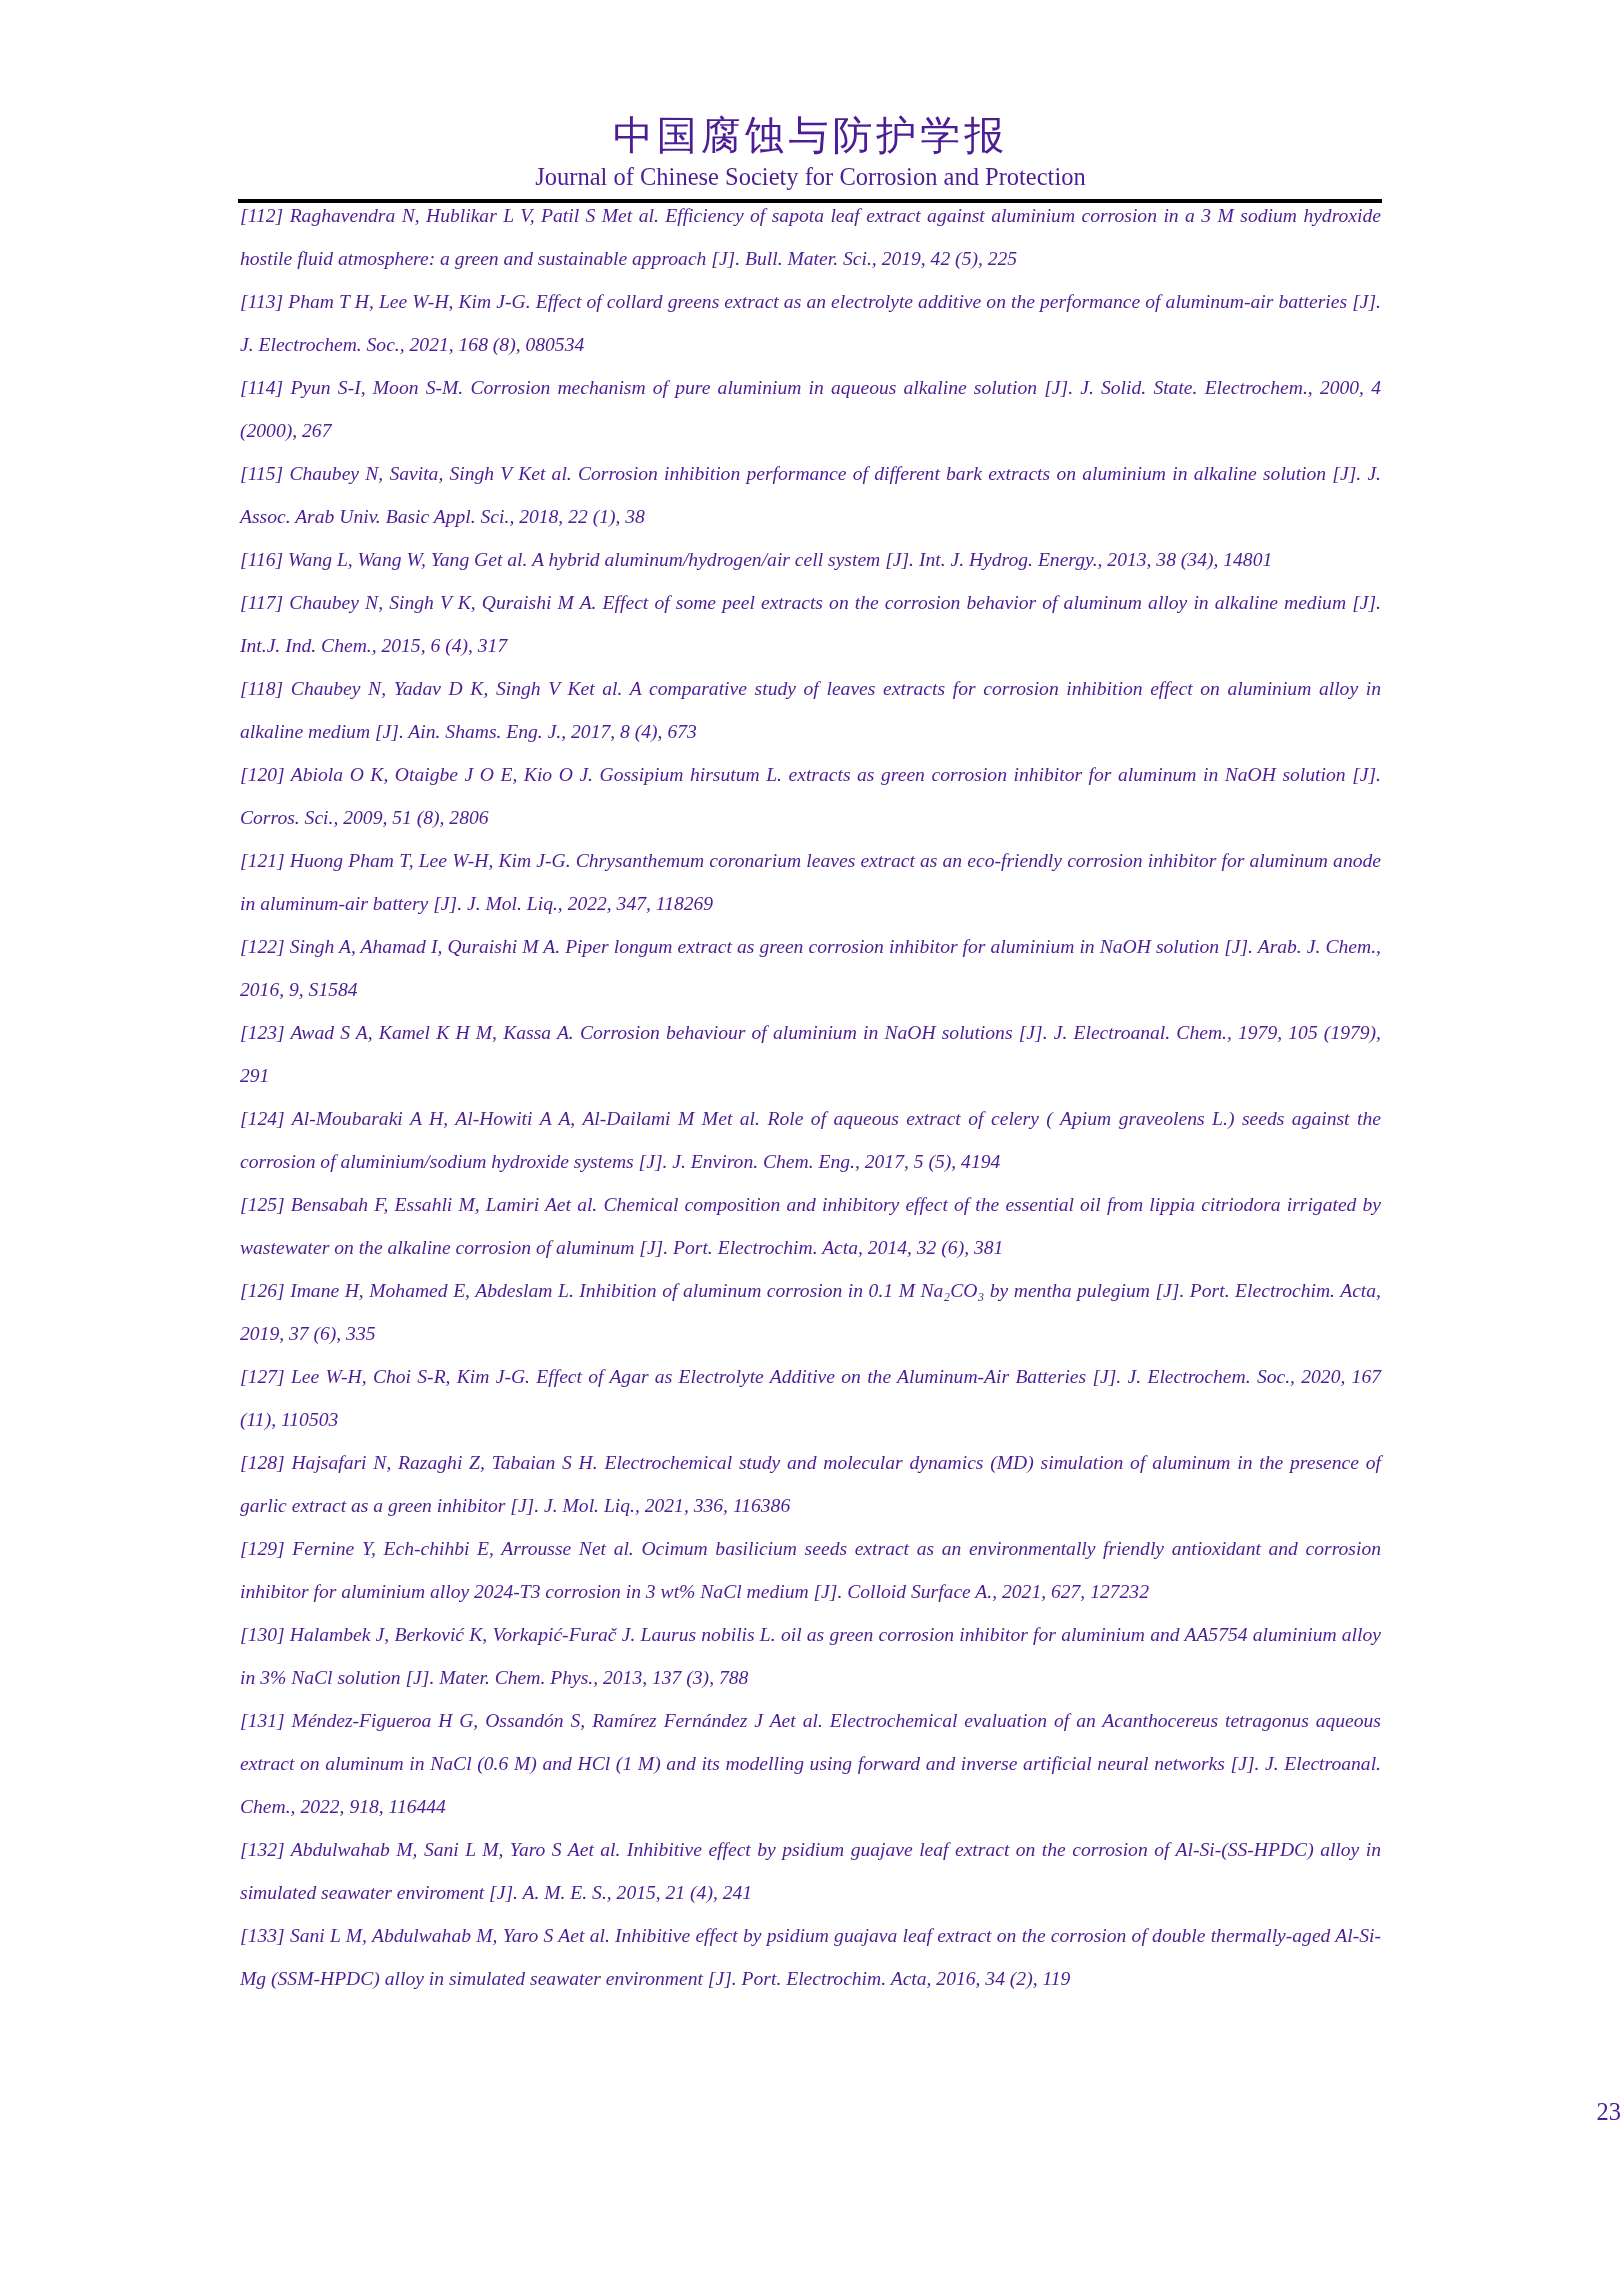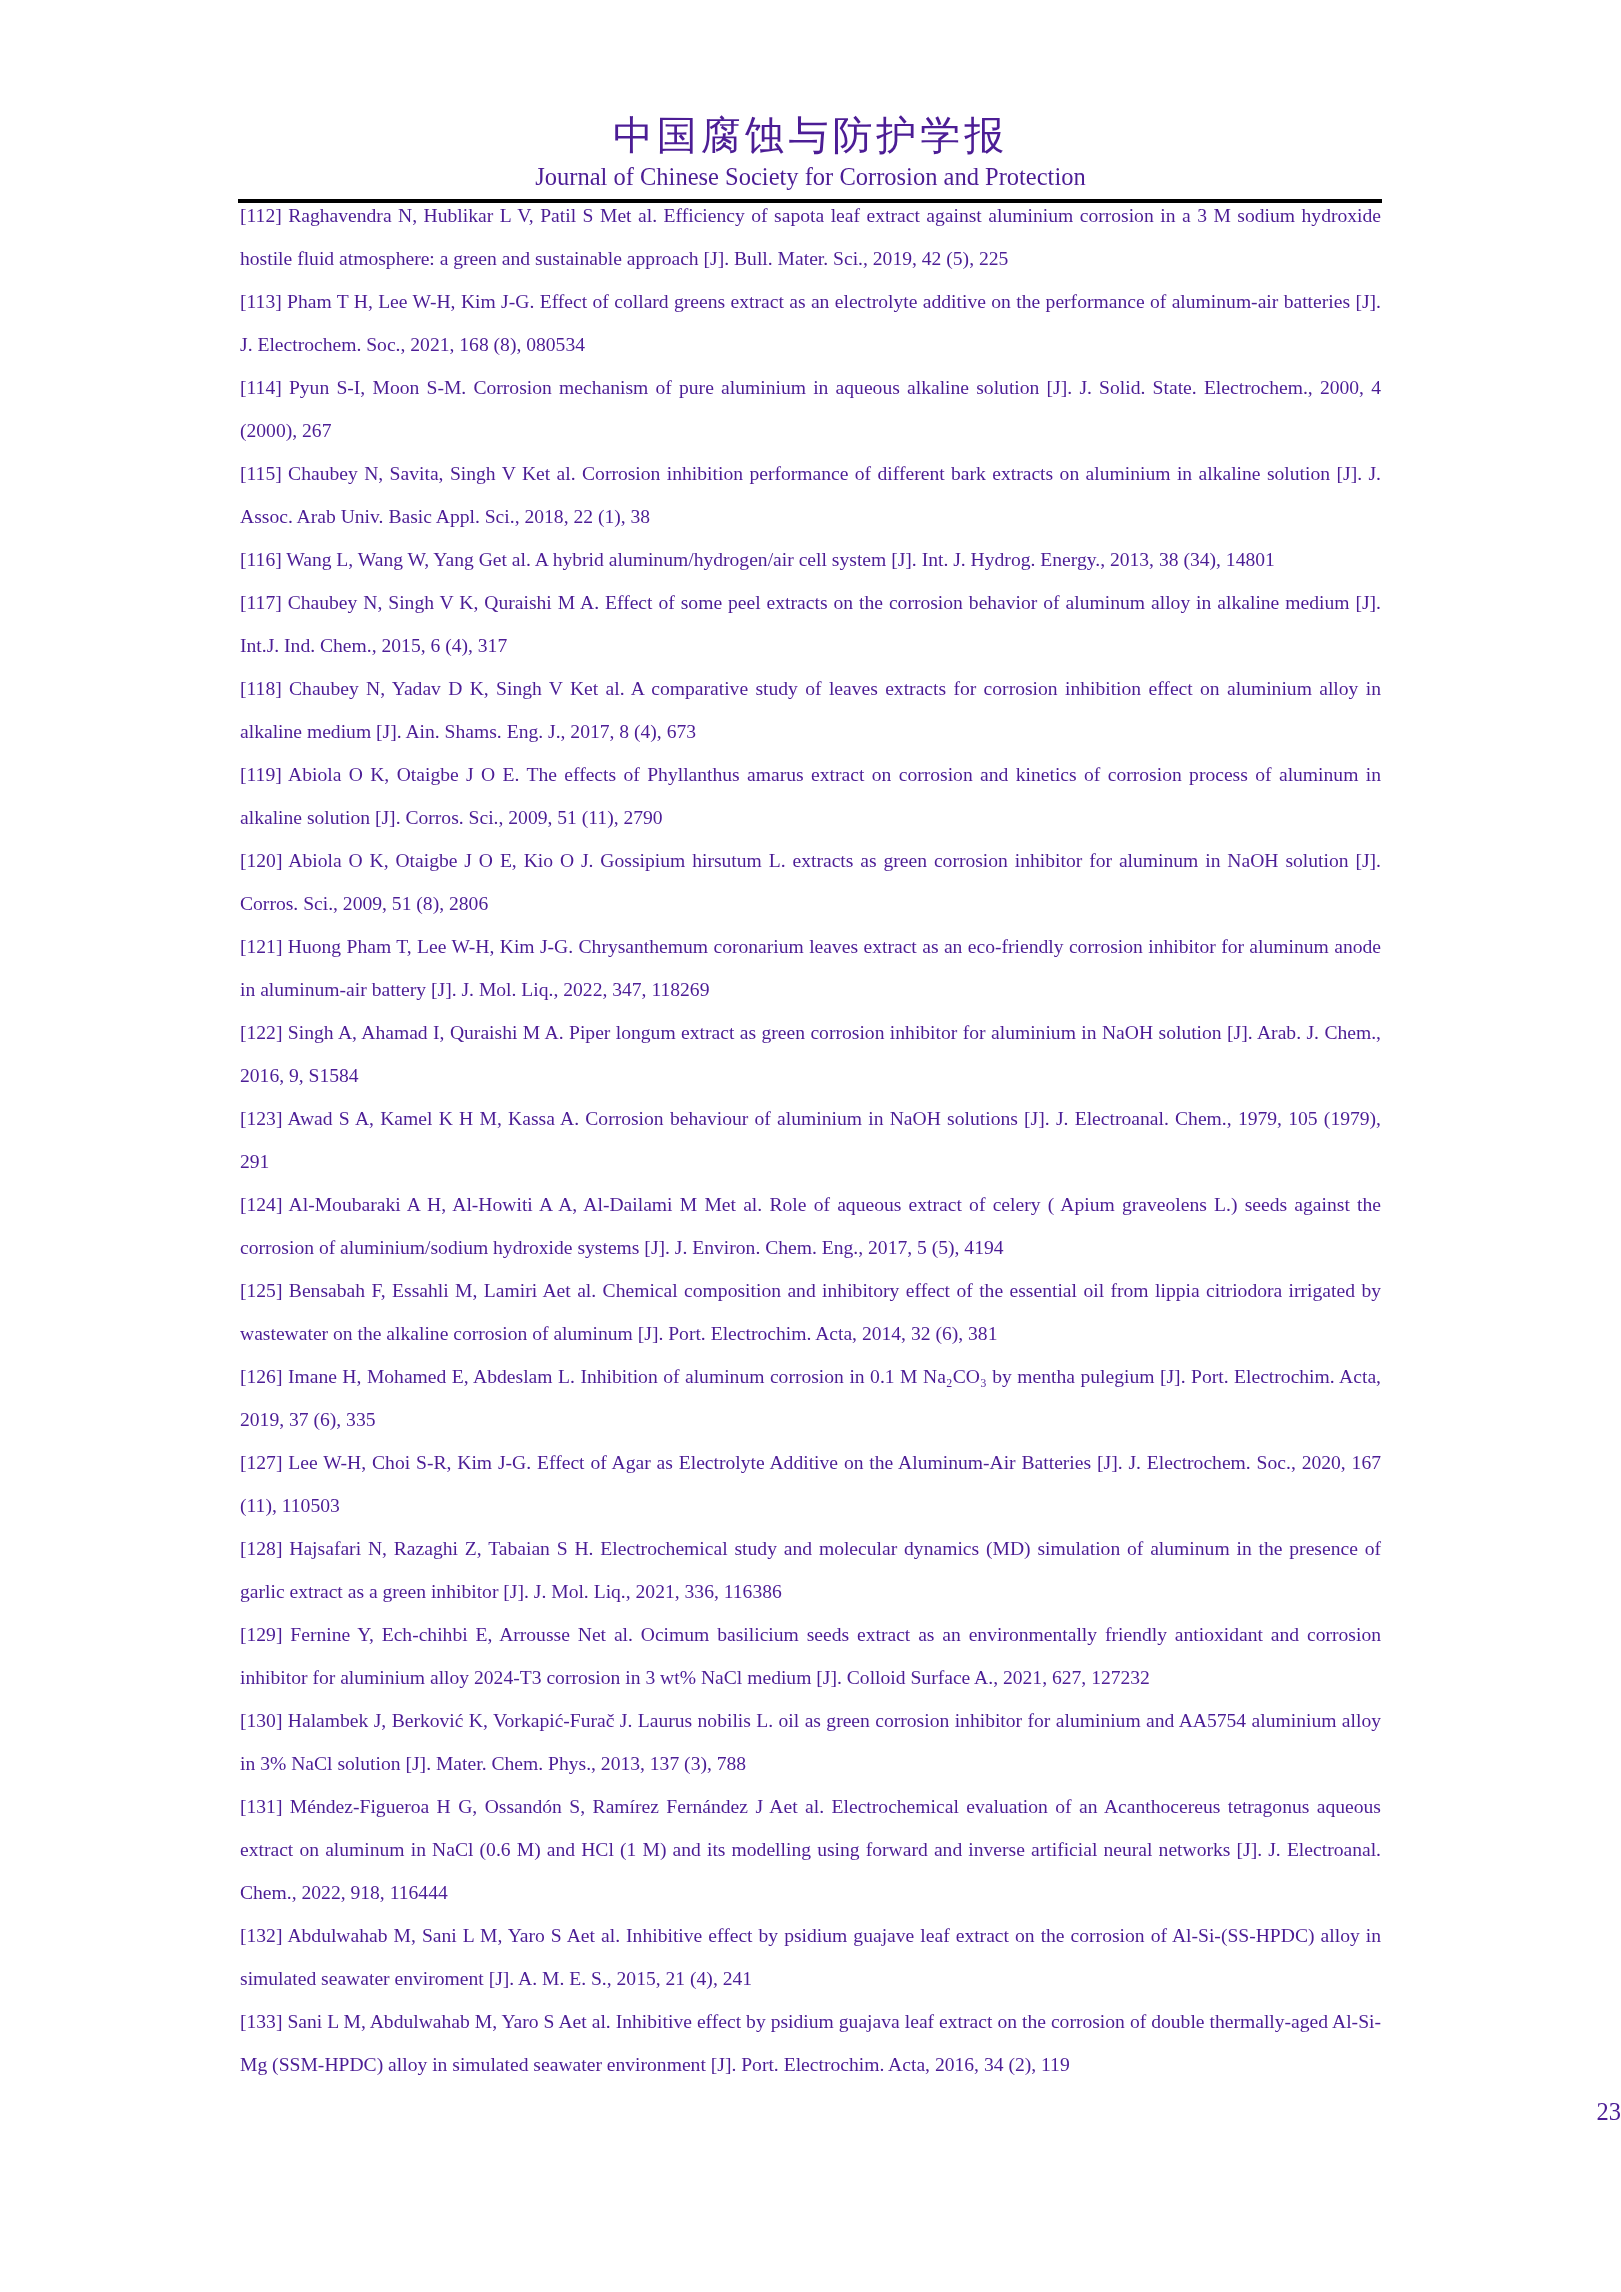--- a/index.html
+++ b/index.html
@@ -50,20 +50,21 @@
     left: 240px;
     width: 1141px;
   }
   .ref {
     margin: 0;
     padding: 0;
     font-size: 19.6px;
     line-height: 43px;
     text-align: justify;
     text-justify: inter-word;
+    font-style: italic;
   }
   .page-number {
     position: absolute;
     top: 2098px;
     left: 0;
     width: 100%;
     text-align: right;
     font-size: 24.5px;
   }
 </style>
@@ -79,21 +80,20 @@
   <div class="header-rule"></div>
 
   <div class="refs">
     <p class="ref">[112] Raghavendra N, Hublikar L V, Patil S Met al. Efficiency of sapota leaf extract against aluminium corrosion in a 3 M sodium hydroxide hostile fluid atmosphere: a green and sustainable approach [J]. Bull. Mater. Sci., 2019, 42 (5), 225</p>
     <p class="ref">[113] Pham T H, Lee W-H, Kim J-G. Effect of collard greens extract as an electrolyte additive on the performance of aluminum-air batteries [J]. J. Electrochem. Soc., 2021, 168 (8), 080534</p>
     <p class="ref">[114] Pyun S-I, Moon S-M. Corrosion mechanism of pure aluminium in aqueous alkaline solution [J]. J. Solid. State. Electrochem., 2000, 4 (2000), 267</p>
     <p class="ref">[115] Chaubey N, Savita, Singh V Ket al. Corrosion inhibition performance of different bark extracts on aluminium in alkaline solution [J]. J. Assoc. Arab Univ. Basic Appl. Sci., 2018, 22 (1), 38</p>
     <p class="ref">[116] Wang L, Wang W, Yang Get al. A hybrid aluminum/hydrogen/air cell system [J]. Int. J. Hydrog. Energy., 2013, 38 (34), 14801</p>
     <p class="ref">[117] Chaubey N, Singh V K, Quraishi M A. Effect of some peel extracts on the corrosion behavior of aluminum alloy in alkaline medium [J]. Int.J. Ind. Chem., 2015, 6 (4), 317</p>
     <p class="ref">[118] Chaubey N, Yadav D K, Singh V Ket al. A comparative study of leaves extracts for corrosion inhibition effect on aluminium alloy in alkaline medium [J]. Ain. Shams. Eng. J., 2017, 8 (4), 673</p>
-    <p class="ref">[119] Abiola O K, Otaigbe J O E. The effects of Phyllanthus amarus extract on corrosion and kinetics of corrosion process of aluminum in alkaline solution [J]. Corros. Sci., 2009, 51 (11), 2790</p>
     <p class="ref">[120] Abiola O K, Otaigbe J O E, Kio O J. Gossipium hirsutum L. extracts as green corrosion inhibitor for aluminum in NaOH solution [J]. Corros. Sci., 2009, 51 (8), 2806</p>
     <p class="ref">[121] Huong Pham T, Lee W-H, Kim J-G. Chrysanthemum coronarium leaves extract as an eco-friendly corrosion inhibitor for aluminum anode in aluminum-air battery [J]. J. Mol. Liq., 2022, 347, 118269</p>
     <p class="ref">[122] Singh A, Ahamad I, Quraishi M A. Piper longum extract as green corrosion inhibitor for aluminium in NaOH solution [J]. Arab. J. Chem., 2016, 9, S1584</p>
     <p class="ref">[123] Awad S A, Kamel K H M, Kassa A. Corrosion behaviour of aluminium in NaOH solutions [J]. J. Electroanal. Chem., 1979, 105 (1979), 291</p>
     <p class="ref">[124] Al-Moubaraki A H, Al-Howiti A A, Al-Dailami M Met al. Role of aqueous extract of celery ( Apium graveolens L.) seeds against the corrosion of aluminium/sodium hydroxide systems [J]. J. Environ. Chem. Eng., 2017, 5 (5), 4194</p>
     <p class="ref">[125] Bensabah F, Essahli M, Lamiri Aet al. Chemical composition and inhibitory effect of the essential oil from lippia citriodora irrigated by wastewater on the alkaline corrosion of aluminum [J]. Port. Electrochim. Acta, 2014, 32 (6), 381</p>
     <p class="ref">[126] Imane H, Mohamed E, Abdeslam L. Inhibition of aluminum corrosion in 0.1 M Na₂CO₃ by mentha pulegium [J]. Port. Electrochim. Acta, 2019, 37 (6), 335</p>
     <p class="ref">[127] Lee W-H, Choi S-R, Kim J-G. Effect of Agar as Electrolyte Additive on the Aluminum-Air Batteries [J]. J. Electrochem. Soc., 2020, 167 (11), 110503</p>
     <p class="ref">[128] Hajsafari N, Razaghi Z, Tabaian S H. Electrochemical study and molecular dynamics (MD) simulation of aluminum in the presence of garlic extract as a green inhibitor [J]. J. Mol. Liq., 2021, 336, 116386</p>
     <p class="ref">[129] Fernine Y, Ech-chihbi E, Arrousse Net al. Ocimum basilicium seeds extract as an environmentally friendly antioxidant and corrosion inhibitor for aluminium alloy 2024-T3 corrosion in 3 wt% NaCl medium [J]. Colloid Surface A., 2021, 627, 127232</p>

